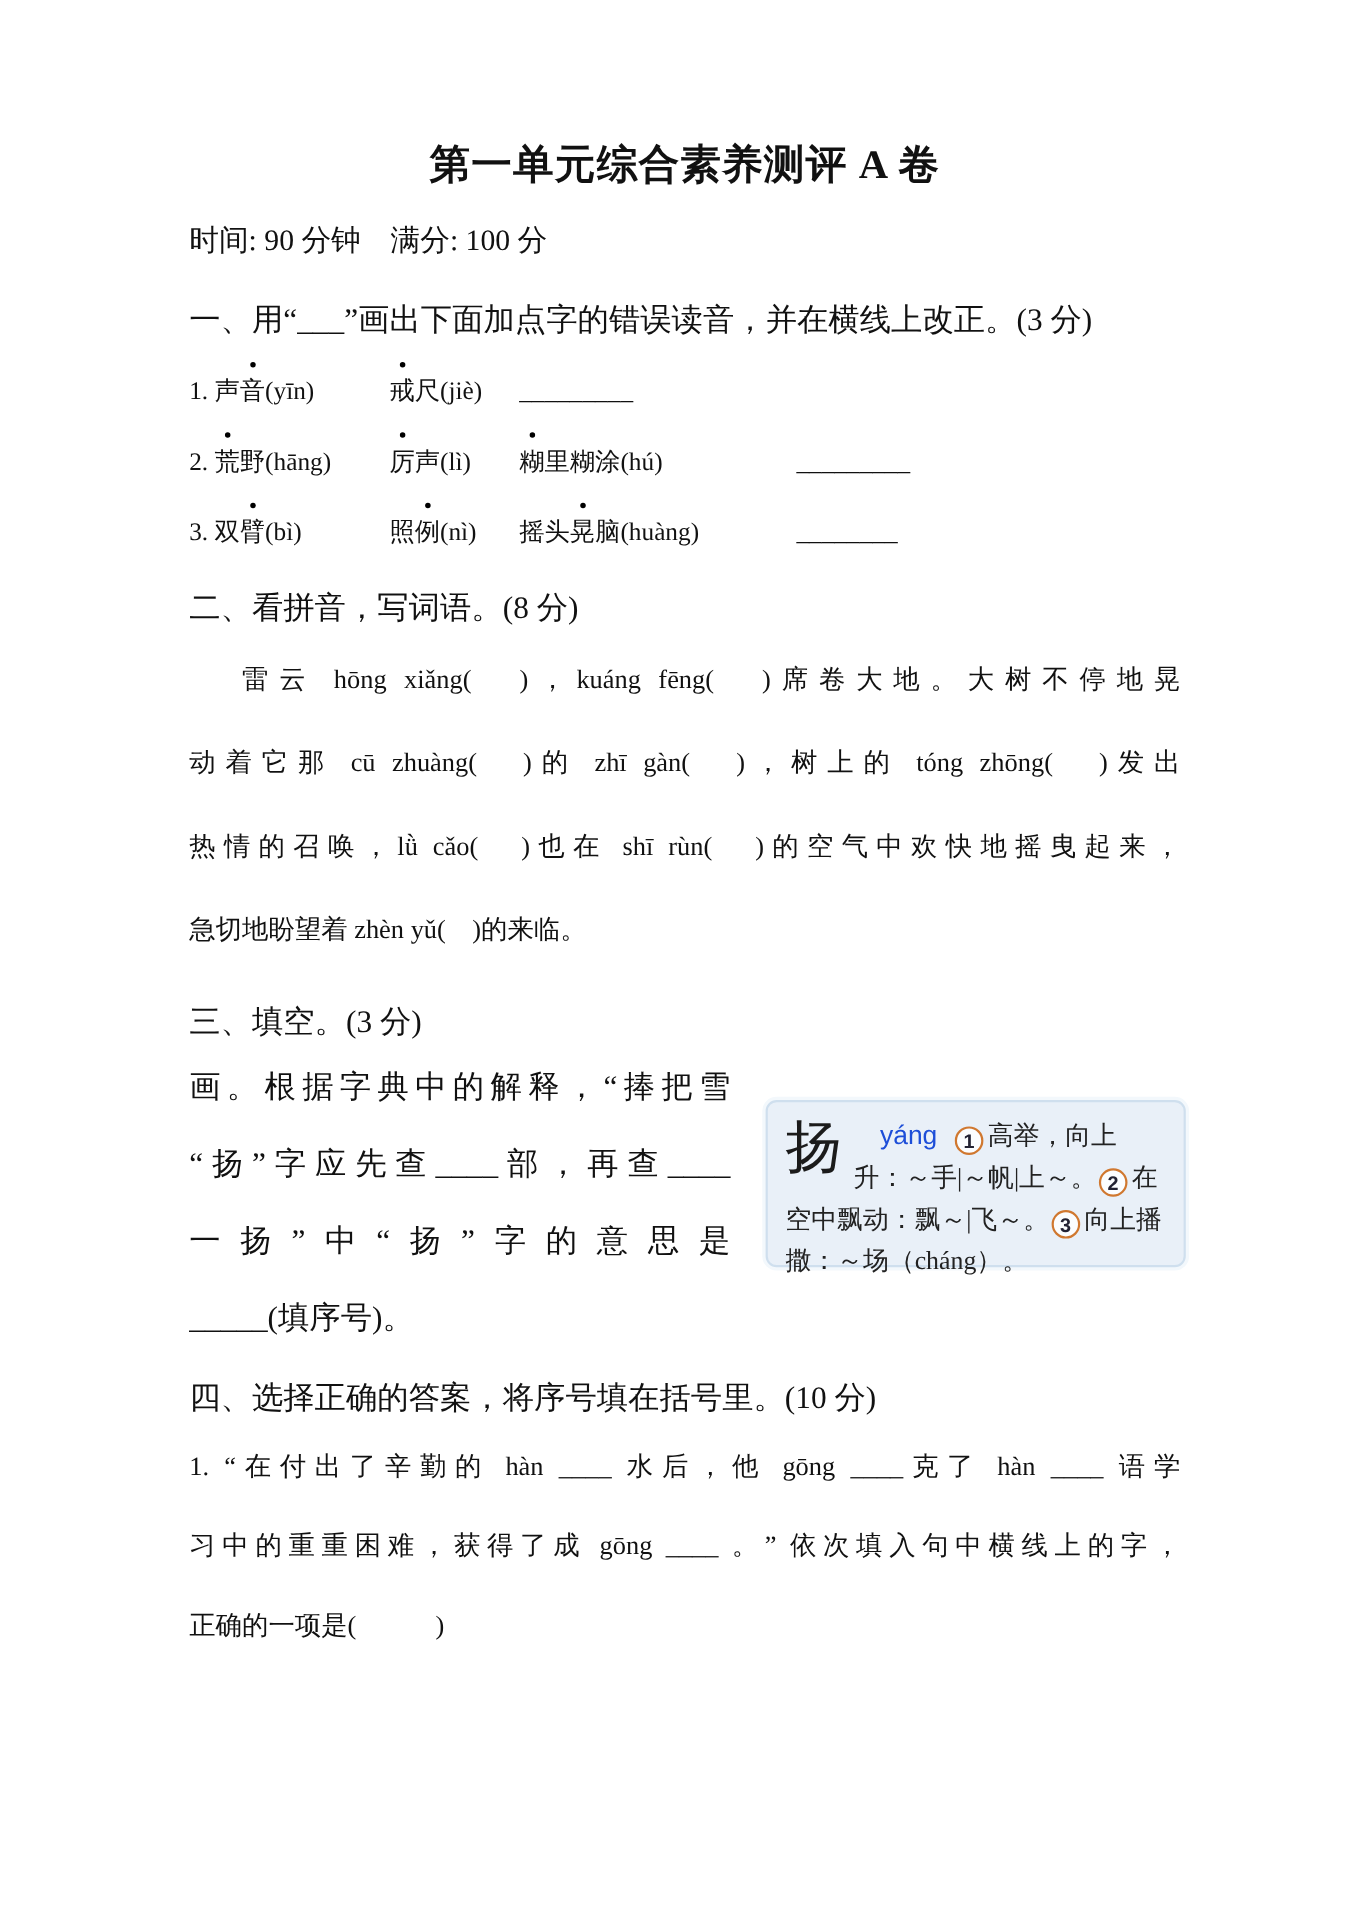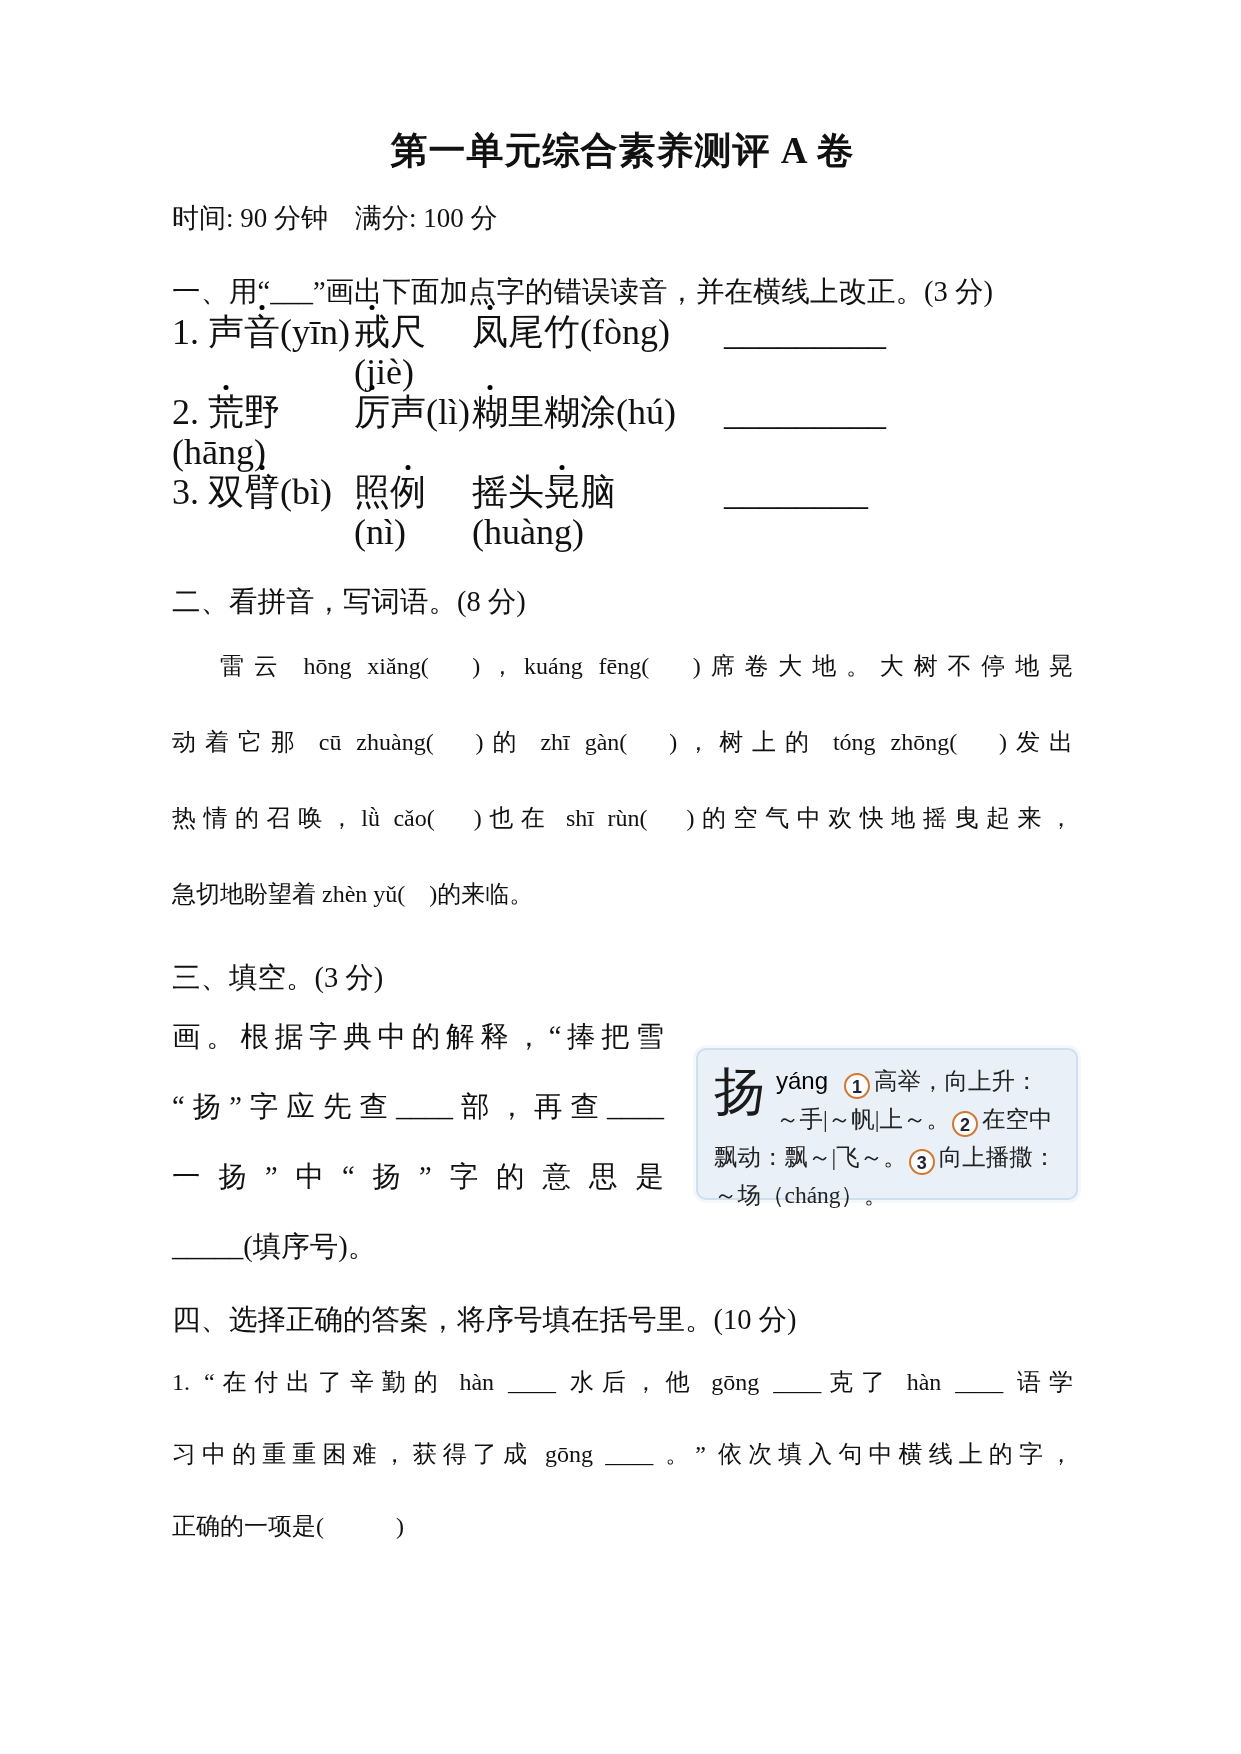--- a/index.html
+++ b/index.html
@@ -18,21 +18,21 @@
   .subtitle { text-align:center; font-size:27px; margin-top:28px; line-height:36px; }
   .meta     { font-size:27px; margin-top:24px; line-height:36px; }
 
   .heading  { font-size:28.5px; line-height:40px; }
   .h1 { margin-top:36px; }
   .h2 { margin-top:30px; }
   .h3 { margin-top:26px; }
   .h4 { margin-top:18px; }
 
   
-  .s1-row { display:grid; grid-template-columns:182px 118px 252px 1fr; font-size:36px; line-height:40px; }
+  .s1-row { display:grid; grid-template-columns:182px 118px 252px 1fr; margin-top:24px; font-size:23px; line-height:40px; }
   .dot { display:inline-block; position:relative; }
   .dot::after { content:""; position:absolute; top:-7px; left:50%; transform:translateX(-50%);
                 width:5px; height:5px; background:#000; border-radius:50%; }
   .blank { letter-spacing:0; }
 
   
   .para { margin-top:6px; }
   .pline { font-size:24px; line-height:76px; white-space:nowrap; }
   .just  { text-align:justify; text-align-last:justify; text-justify:inter-character; white-space:normal; }
   .indent { text-indent:2em; }
@@ -46,21 +46,21 @@
     flex:0 0 382px; width:382px; height:152px;
     margin-left:32px; margin-top:46px;
     box-sizing:border-box; padding:12px 16px 10px 16px;
     background:#e9f0f8;
     border:2px solid #cfdfee;
     border-radius:10px;
     box-shadow:0 0 0 3px #f3f8fc;
     font-size:23.5px; line-height:38px;
   }
   .headword { float:left; font-size:52px; line-height:56px; margin:2px 10px 0 0; color:#1b1b1b; }
-  .pinyin   { font-family:"Liberation Sans","DejaVu Sans",sans-serif; color:#000000; font-size:24px; margin-right:8px; }
+  .pinyin   { font-family:"Liberation Sans","DejaVu Sans",sans-serif; color:#1d4ed8; font-size:24px; margin-right:8px;margin-left:24px; }
   .circ {
     display:inline-block; width:26px; height:26px; line-height:24px;
     border:2px solid #d07830; border-radius:50%;
     text-align:center; font-size:18px; font-weight:700; color:#223;
     font-family:"Liberation Sans","DejaVu Sans",sans-serif;
     vertical-align:-4px; margin:0 4px 0 2px; background:#fbfdff;
     box-sizing:border-box;
   }
   .sense-text { color:#222; }
 
@@ -72,21 +72,20 @@
 <div class="page">
 
   <div class="title">第一单元综合素养测评 A 卷</div>
   <div class="meta">时间: 90 分钟　满分: 100 分</div>
 
   <div class="heading h1">一、用“___”画出下面加点字的错误读音，并在横线上改正。(3 分)</div>
 
   <div class="s1-row">
     <span class="cell"><span>1. 声</span><span class="dot">音</span><span>(yīn)</span></span>
     <span class="cell"><span class="dot">戒</span><span>尺(jiè)</span></span>
-    <span class="cell"><span class="dot">凤</span><span>尾竹(fòng)</span></span>
     <span class="cell blank">_________</span>
   </div>
   <div class="s1-row">
     <span class="cell"><span>2. </span><span class="dot">荒</span><span>野(hāng)</span></span>
     <span class="cell"><span class="dot">厉</span><span>声(lì)</span></span>
     <span class="cell"><span class="dot">糊</span><span>里糊涂(hú)</span></span>
     <span class="cell blank">_________</span>
   </div>
   <div class="s1-row">
     <span class="cell"><span>3. 双</span><span class="dot">臂</span><span>(bì)</span></span>

